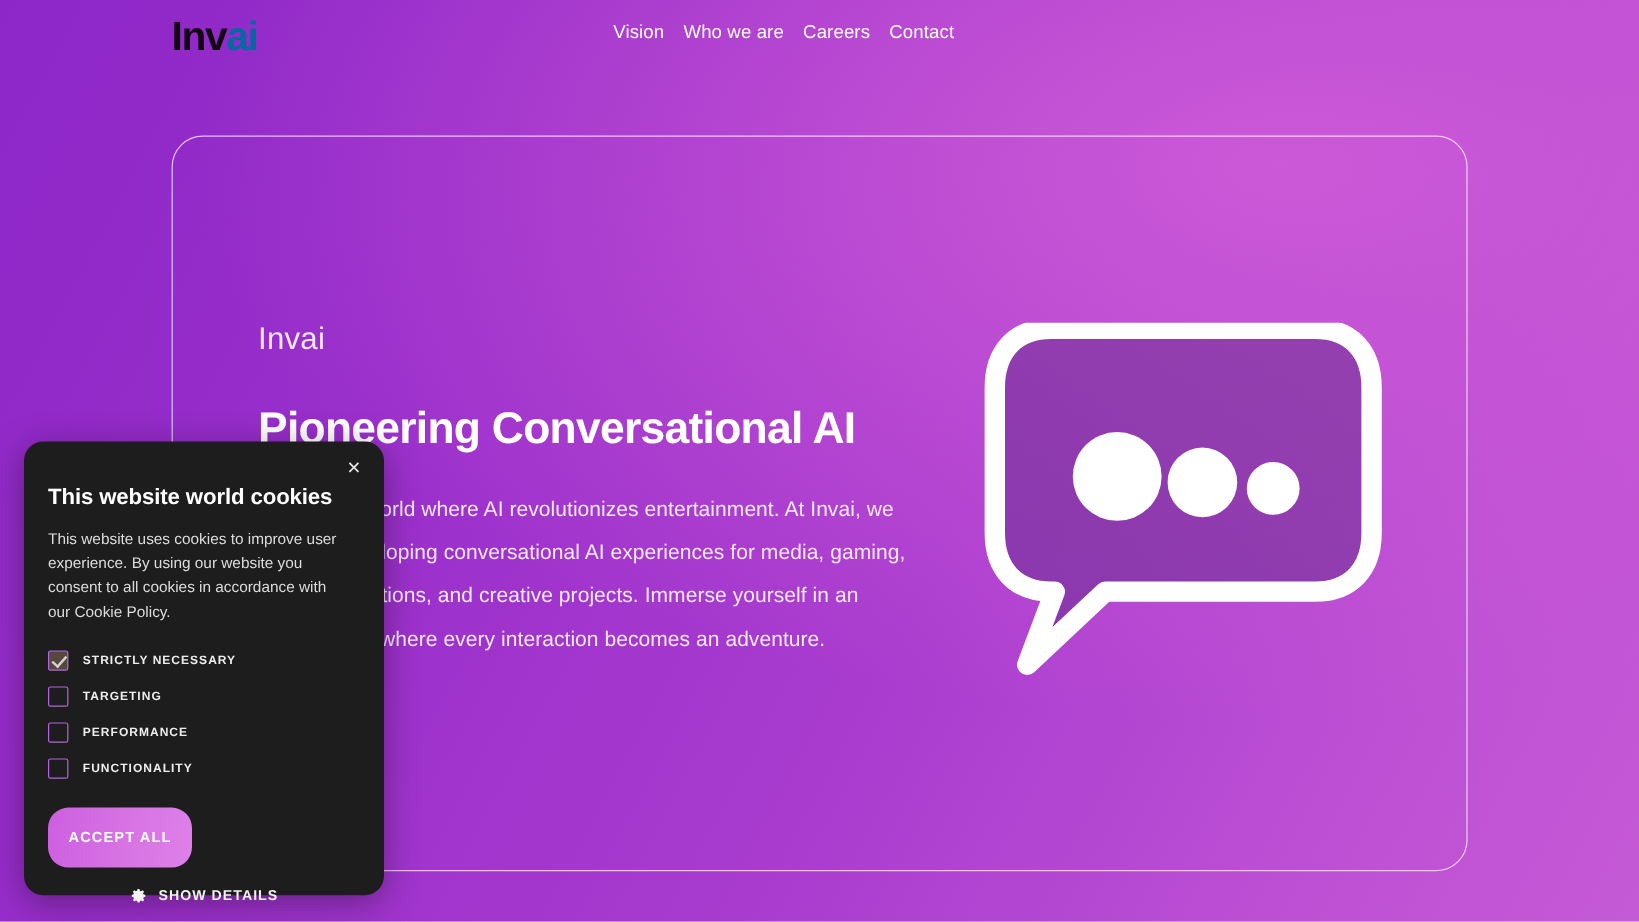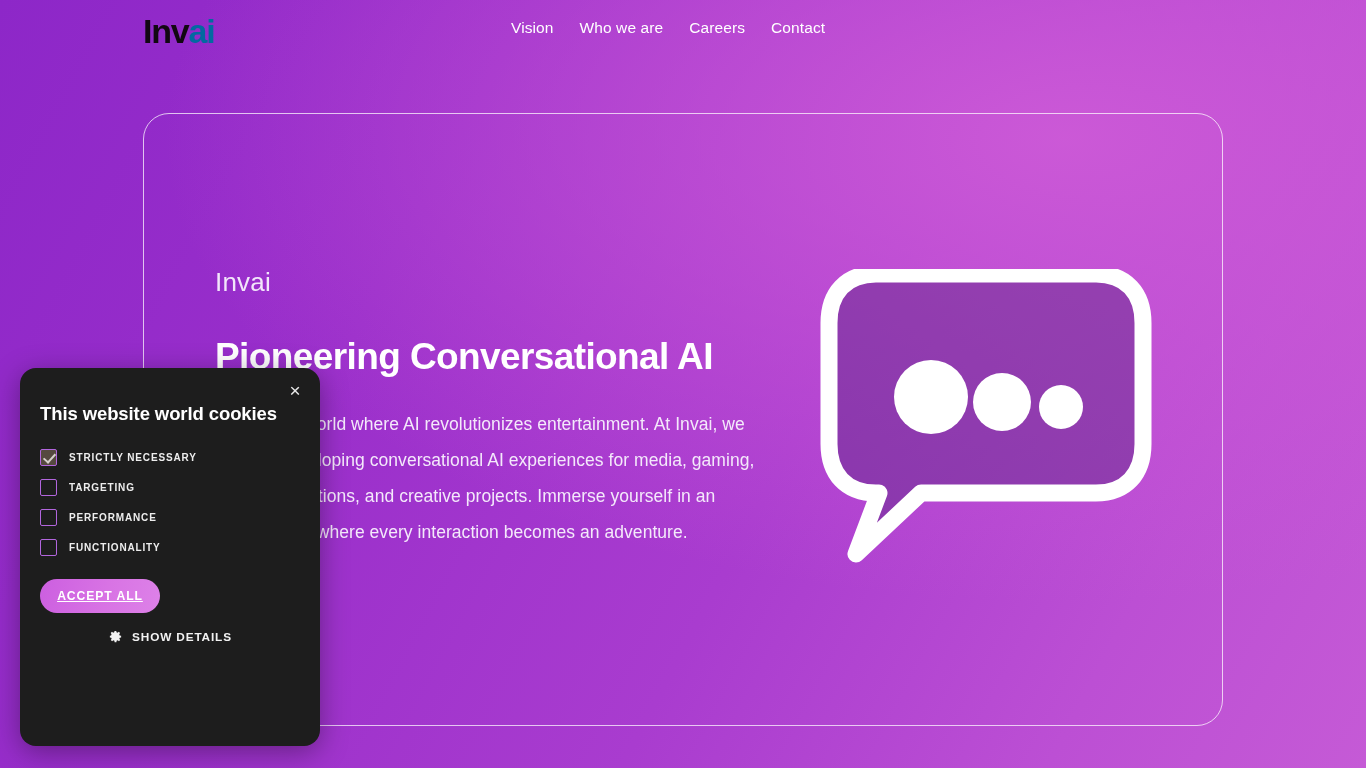--- a/index.html
+++ b/index.html
@@ -39,21 +39,21 @@
     user-select: none;
   }
   .logo-dark { color: #120812; }
   .logo-light { color: #0369a1; text-align: right; }
 
   .main-nav {
     position: absolute;
     left: 511px;
     top: 19px;
     display: flex;
-    gap: 26px;
+    gap: 16px;
     align-items: center;
   }
   .nav-link {
     color: #ffffff;
     font-size: 15.5px;
     font-weight: 500;
     letter-spacing: 0.1px;
     text-decoration: none;
     white-space: nowrap;
     cursor: pointer;
@@ -206,33 +206,32 @@
   }
 
   .cookie-actions {
     margin-top: 17px;
     display: flex;
     gap: 12px;
     align-items: center;
   }
 
   .btn {
-    height: 34px;
+    height: 50px;
     border-radius: 17px;
     font-size: 12.2px;
     font-weight: bold;
     letter-spacing: 0.9px;
     text-transform: uppercase;
     cursor: pointer;
     font-family: "Liberation Sans", sans-serif;
     display: inline-flex;
     align-items: center;
     justify-content: center;
     white-space: nowrap;
-    text-decoration: underline;
   }
 
   .btn-accept {
     width: 120px;
     border: none;
     color: #ffffff;
     background: linear-gradient(100deg, #cc5fe0 0%, #d873e4 55%, #dd81e8 100%);
   }
 
   .btn-decline {
@@ -295,20 +294,21 @@
   </div>
 
 </section>
 
 <aside class="cookie-banner">
 
   <button class="cookie-close">×</button>
 
   <div class="cookie-title">This website world cookies</div>
 
+  <div class="cookie-desc">This website uses cookies to improve user experience. By using our website you consent to all cookies in accordance with our Cookie Policy.</div>
 
   <div class="cookie-options">
 
     <label class="cookie-option">
       <span class="cb checked"></span>
       <span class="cookie-option-label">Strictly Necessary</span>
     </label>
 
     <label class="cookie-option">
       <span class="cb"></span>

